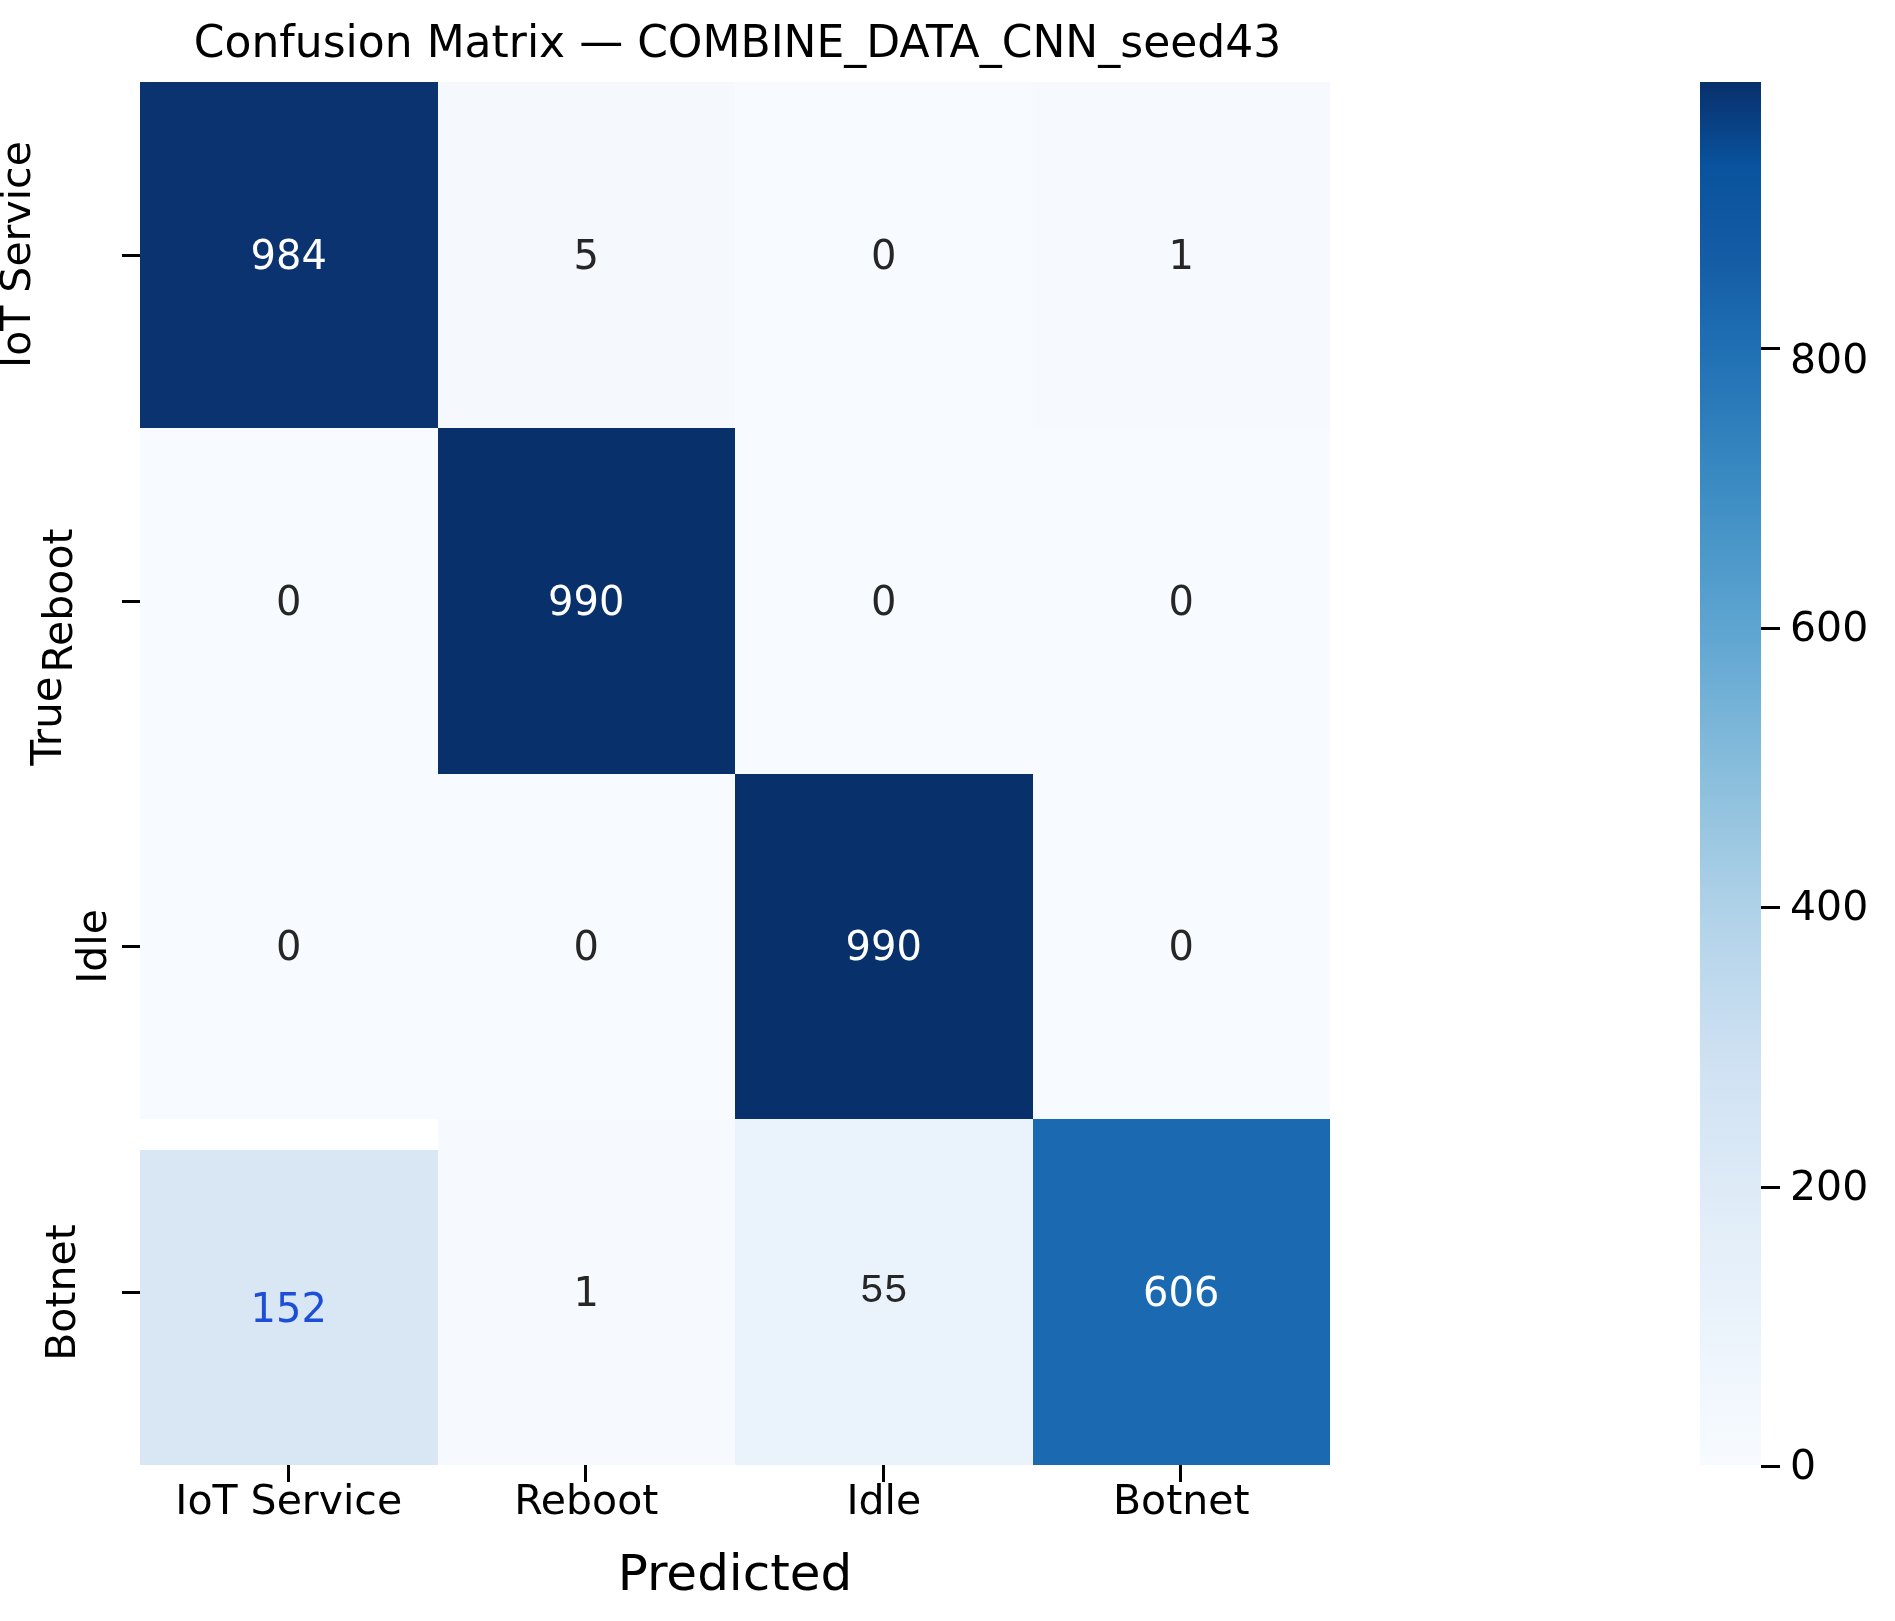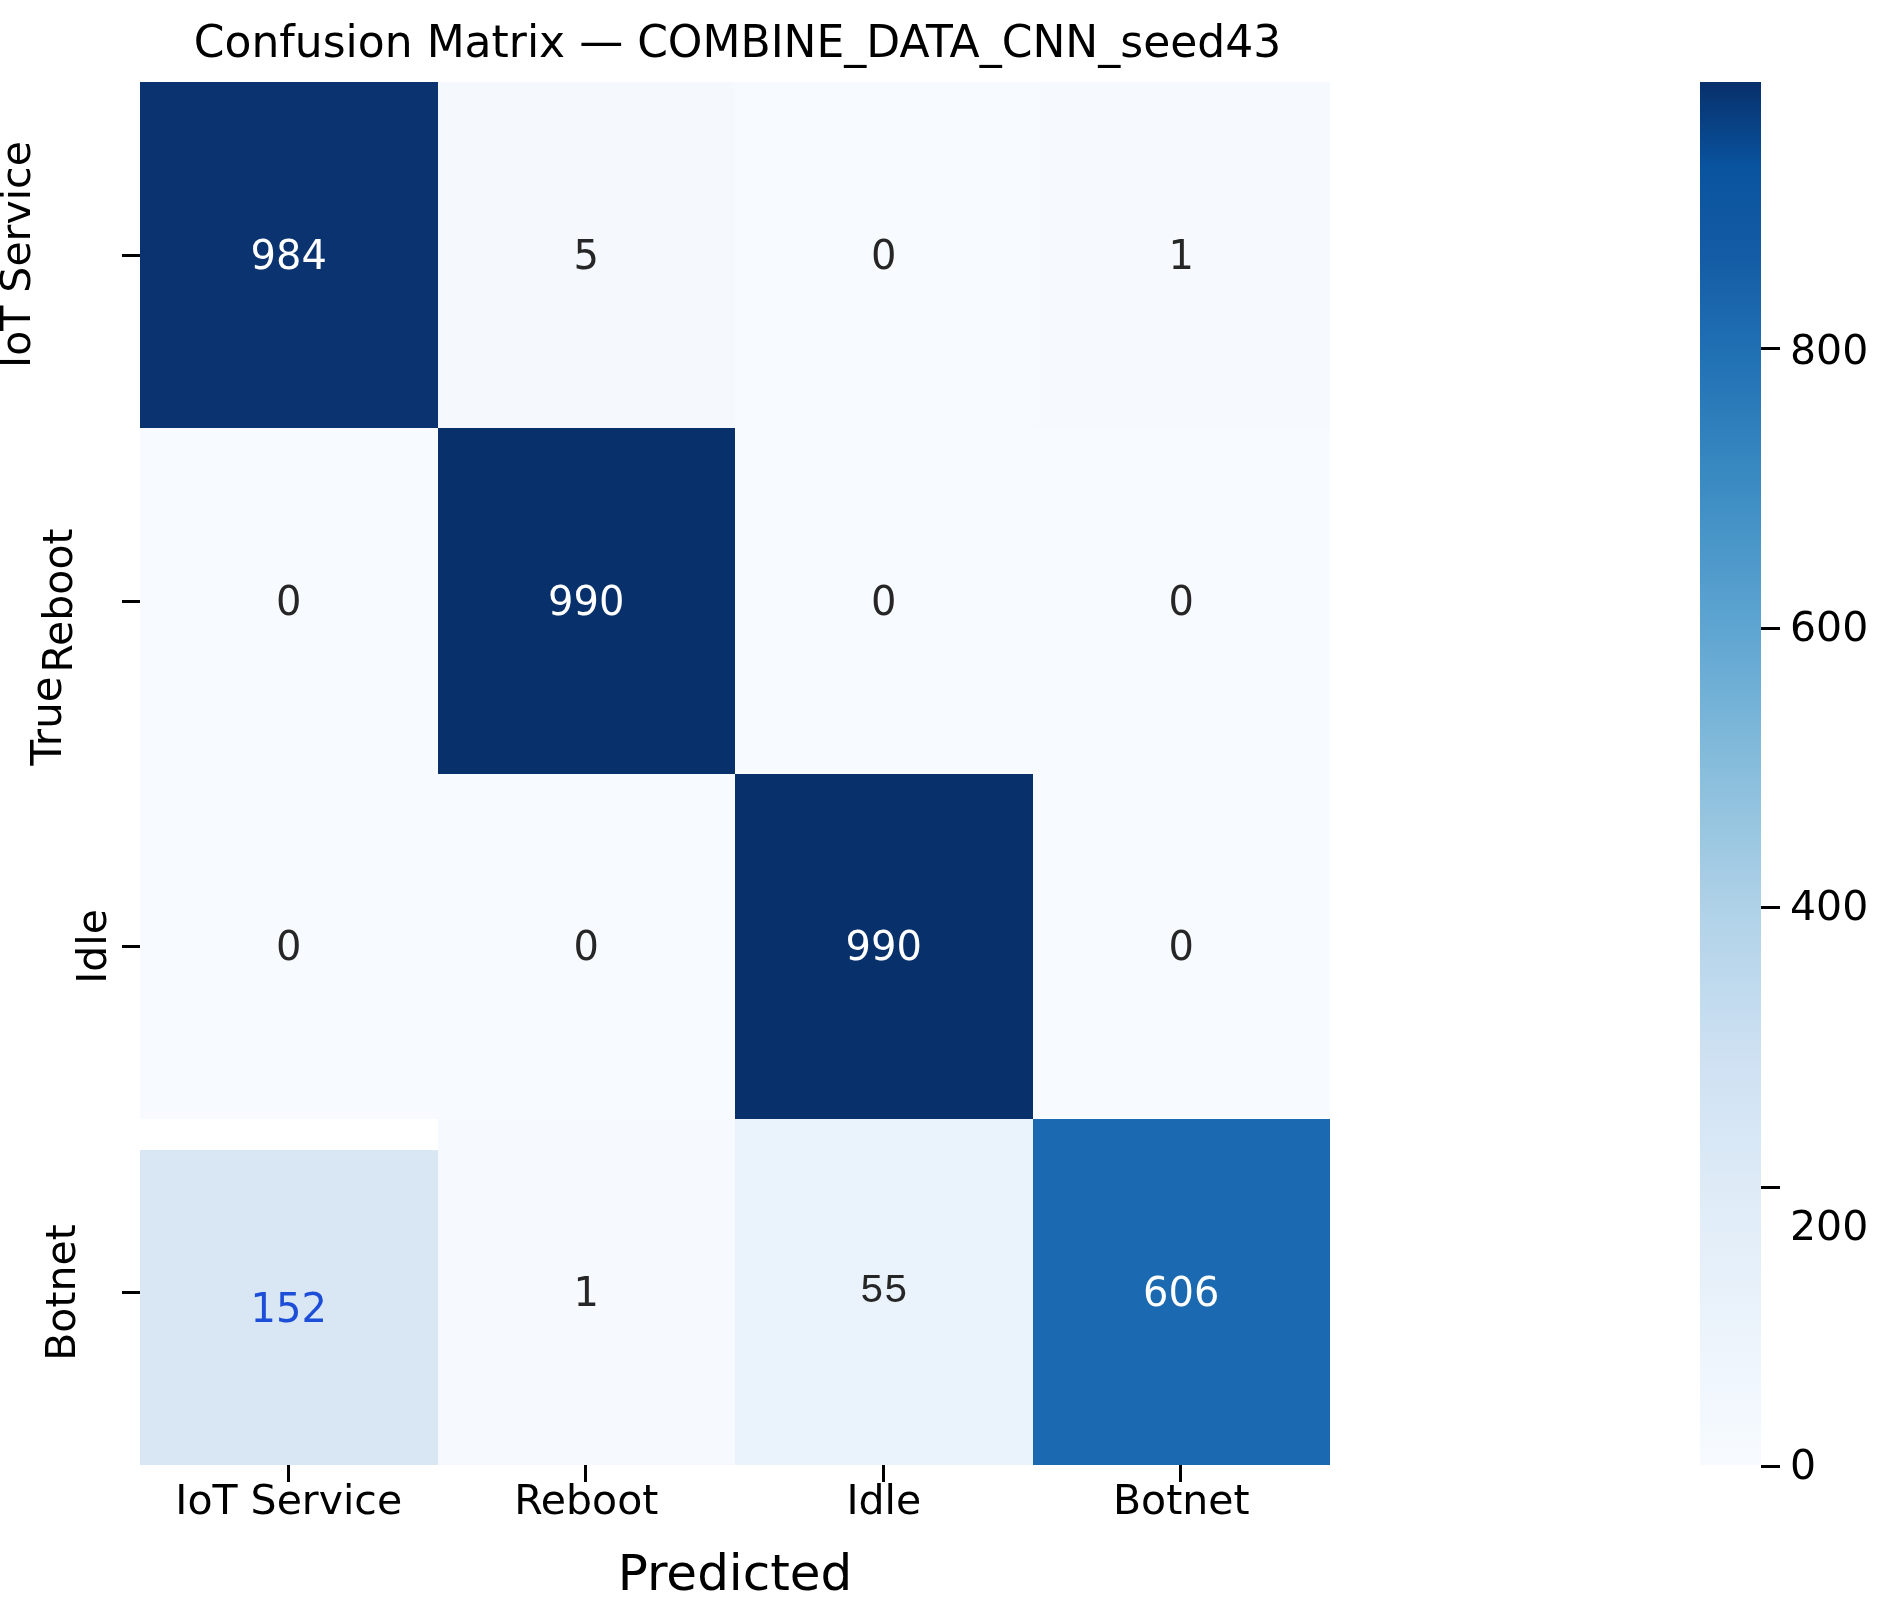--- a/index.html
+++ b/index.html
@@ -170,24 +170,24 @@
   <div class="xtick" style="left:1032.5px;">Botnet</div>
 
   <div class="xlabel">Predicted</div>
 
   <div class="cbar"></div>
 
   <div class="cbtick" style="top:1465px;"></div>
   <div class="cblabel" style="top:1465px;">0</div>
 
   <div class="cbtick" style="top:1185.6px;"></div>
-  <div class="cblabel" style="top:1185.6px;margin-top:40px;">200</div>
+  <div class="cblabel" style="top:1185.6px;">200</div>
 
   <div class="cbtick" style="top:906.2px;"></div>
   <div class="cblabel" style="top:906.2px;">400</div>
 
   <div class="cbtick" style="top:626.8px;"></div>
   <div class="cblabel" style="top:626.8px;">600</div>
 
   <div class="cbtick" style="top:347.4px;"></div>
-  <div class="cblabel" style="top:350px;">800</div>
+  <div class="cblabel" style="top:359px;">800</div>
 
 </div>
 
 </body></html>

